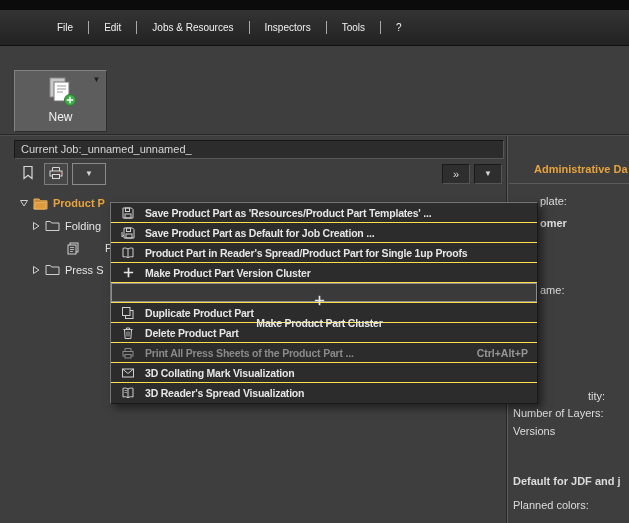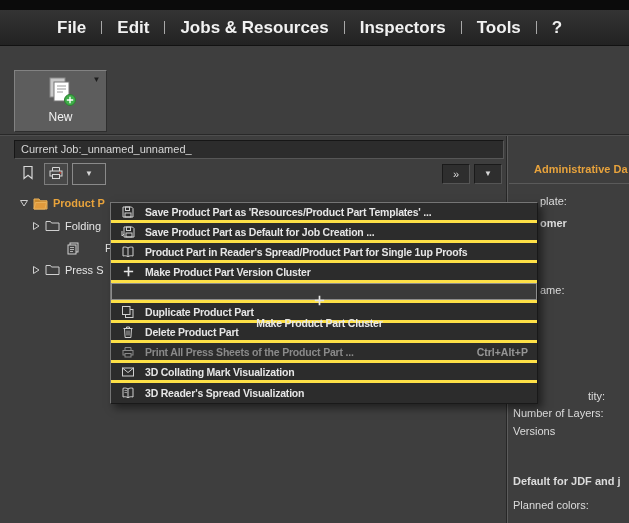--- a/index.html
+++ b/index.html
@@ -5,21 +5,21 @@
   *{box-sizing:border-box;margin:0;padding:0;}
   html,body{width:629px;height:523px;overflow:hidden;}
   body{font-family:"Liberation Sans",sans-serif;background:#3e3e3e;}
   .window{position:relative;width:629px;height:523px;background:#3e3e3e;overflow:hidden;user-select:none;}
 
   
   .top-strip{position:absolute;left:0;top:0;width:629px;height:10px;background:#0b0b0b;}
   .menubar{position:absolute;left:0;top:10px;width:629px;height:36px;
     background:linear-gradient(#343434,#222222);border-bottom:1px solid #121212;
     display:flex;align-items:center;padding-left:44px;}
-  .mitem{color:#f1f1f1;font-size:17px;font-weight:bold;padding:5px 13px;white-space:nowrap;cursor:default;}
+  .mitem{color:#f1f1f1;font-size:10px;font-weight:normal;padding:5px 13px;white-space:nowrap;cursor:default;}
   .msep{width:1px;height:13px;background:#a8a8a8;margin:0 2px;}
 
   
   .toolbar-groove{position:absolute;left:0;top:134px;width:629px;height:2px;background:#282828;border-bottom:1px solid #4e4e4e;}
   .new-btn{position:absolute;left:14px;top:70px;width:93px;height:62px;background:#5d5d5d;
     border:1px solid;border-color:#828282 #2e2e2e #2e2e2e #828282;}
   .new-btn .arrow-sub{position:absolute;right:1px;top:1px;width:17px;height:15px;display:flex;
     align-items:center;justify-content:center;color:#1d1d1d;font-size:8px;cursor:pointer;}
   .new-btn .nb-icon{position:absolute;left:50%;top:5px;transform:translateX(-50%);}
   .new-btn .nb-label{position:absolute;left:0;right:0;bottom:7px;text-align:center;color:#f2f2f2;font-size:12px;}
@@ -58,21 +58,21 @@
   #frag-tity{left:31px;top:254px;margin-left:48px;}
   #frag-layers{left:4px;top:271px;}
   #frag-versions{left:4px;top:289px;}
   #frag-default{left:4px;top:339px;}
   #frag-planned{left:4px;top:363px;}
 
   
   .context-menu{position:absolute;left:110px;top:202px;width:428px;background:#2c2c2c;
     border:1px solid;border-color:#757575 #191919 #191919 #757575;
     box-shadow:4px 4px 8px rgba(0,0,0,0.5);z-index:50;}
-  .menu-row{display:flex;align-items:center;height:20px;border-bottom:3px solid #fde047;padding-right:9px;cursor:pointer;}
+  .menu-row{display:flex;align-items:center;height:20px;border-bottom:1px solid #fde047;padding-right:9px;cursor:pointer;}
   .menu-row:last-child{border-bottom:none;}
   .mi-icon{flex:0 0 34px;display:flex;justify-content:center;align-items:center;}
   .mi-label{color:#e6e6e6;font-size:10.5px;font-weight:bold;letter-spacing:-0.2px;white-space:nowrap;}
   .menu-row.highlighted{background:#3a3a3a;box-shadow:inset 0 0 0 1px #8c8c8c;flex-direction:column;}
   .menu-row.disabled{cursor:default;}
   .menu-row.disabled .mi-label{color:#8a8a8a;}
   .mi-shortcut{margin-left:auto;color:#969696;font-size:10.5px;font-weight:bold;white-space:nowrap;}
 </style>
 </head>
 <body>

